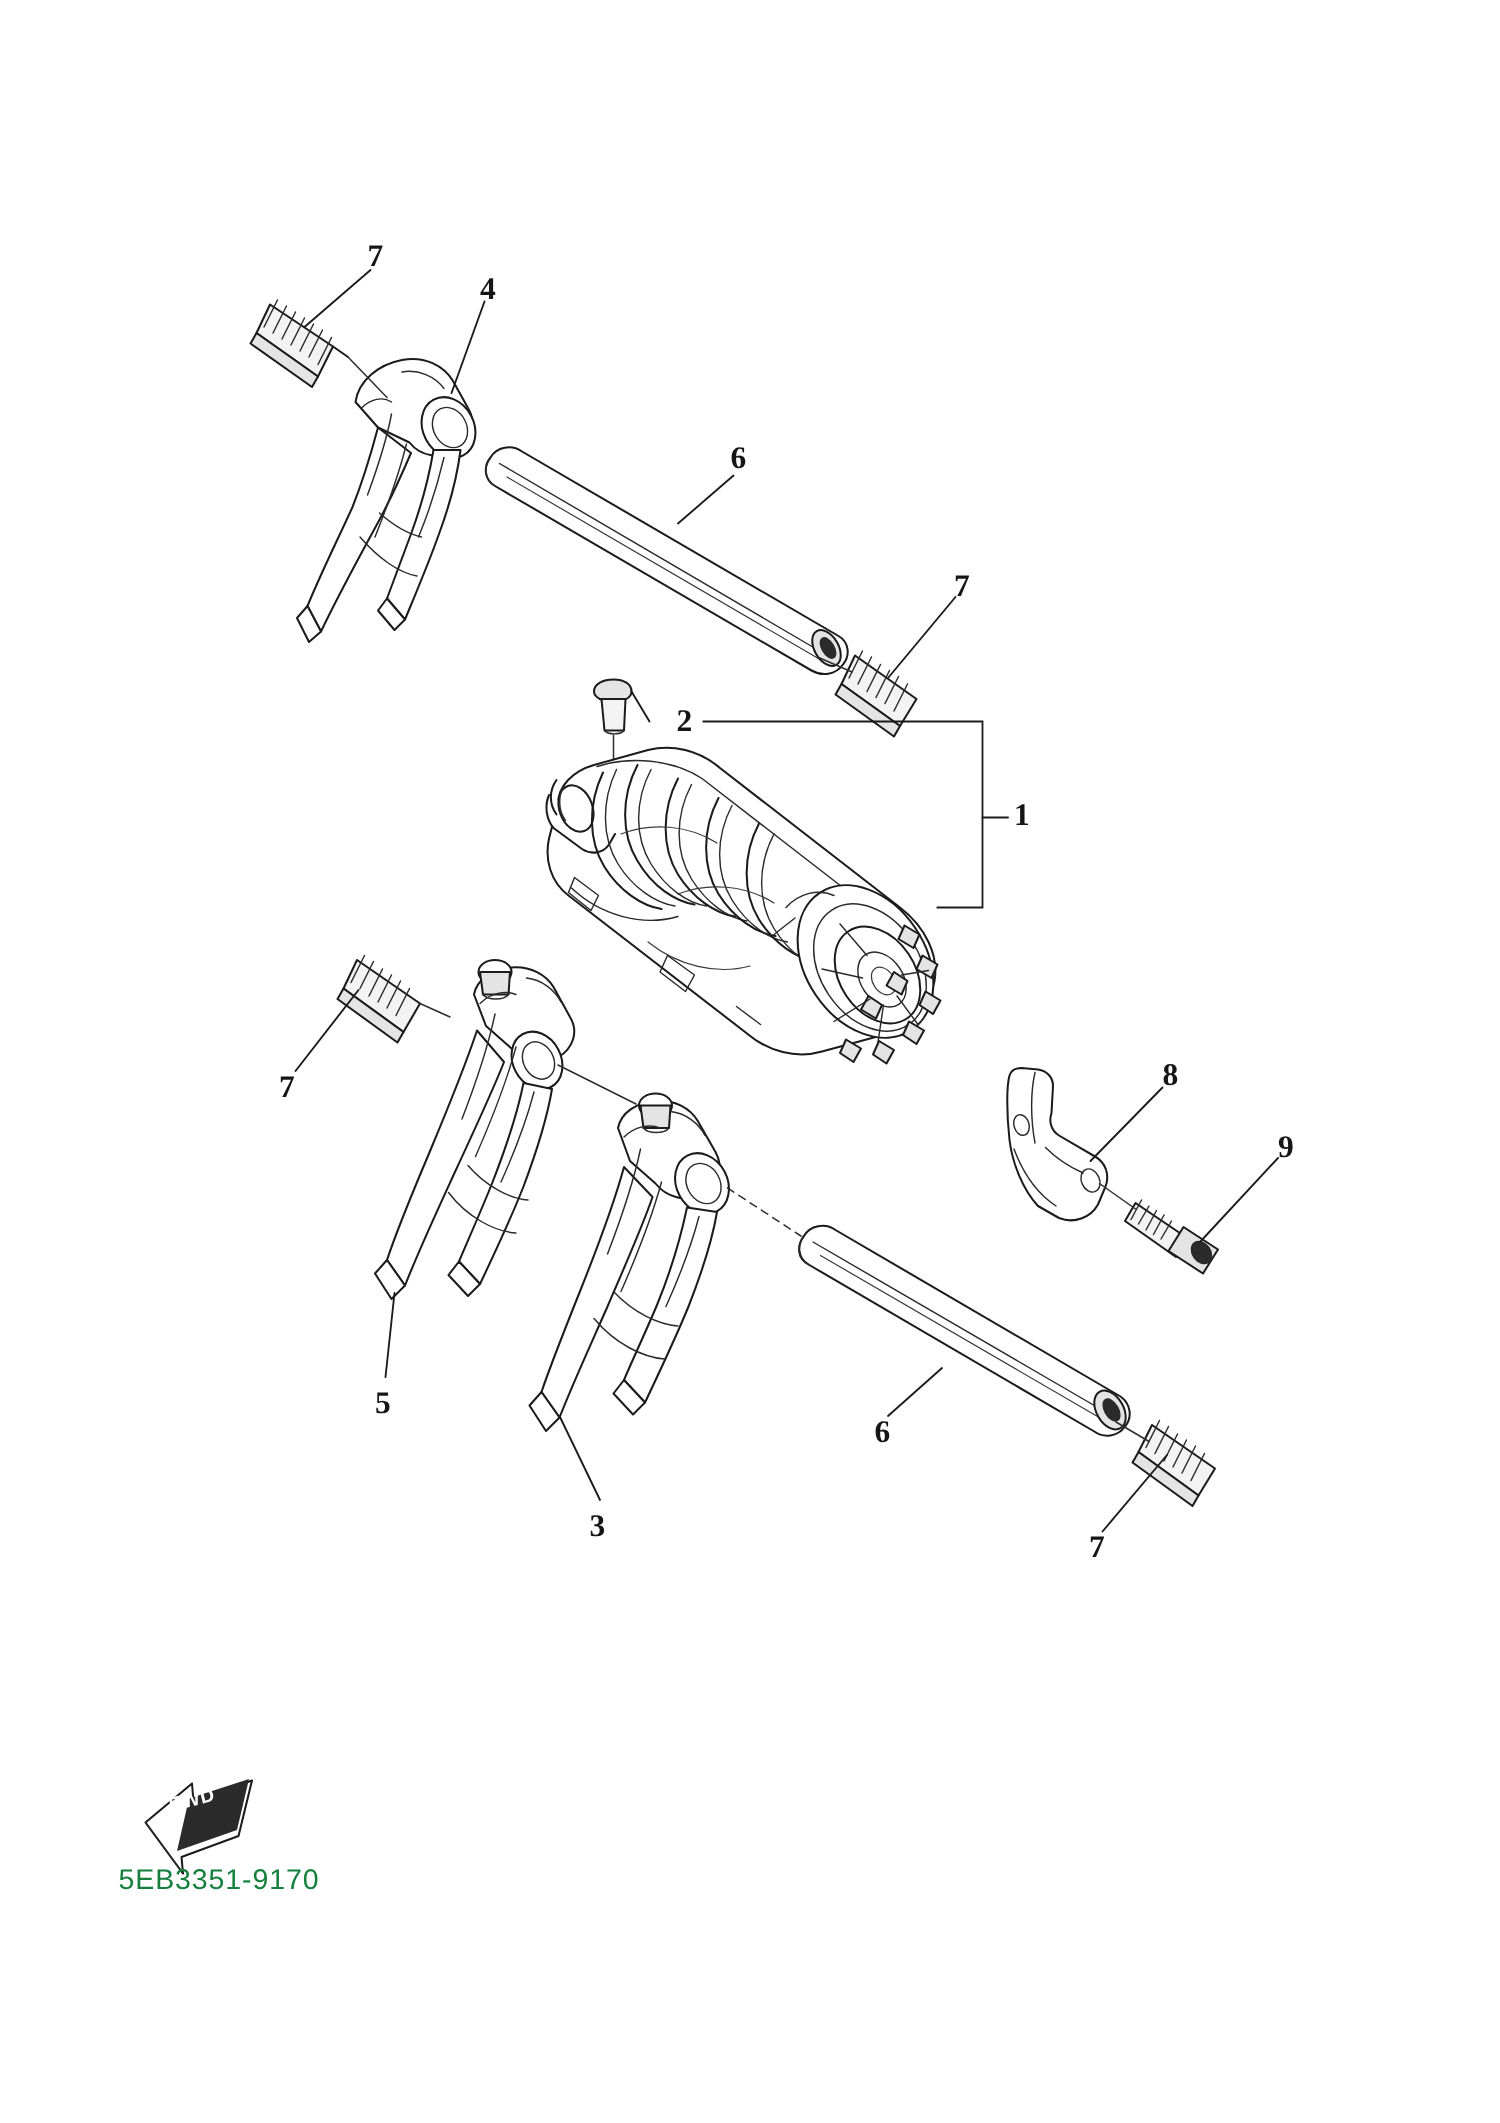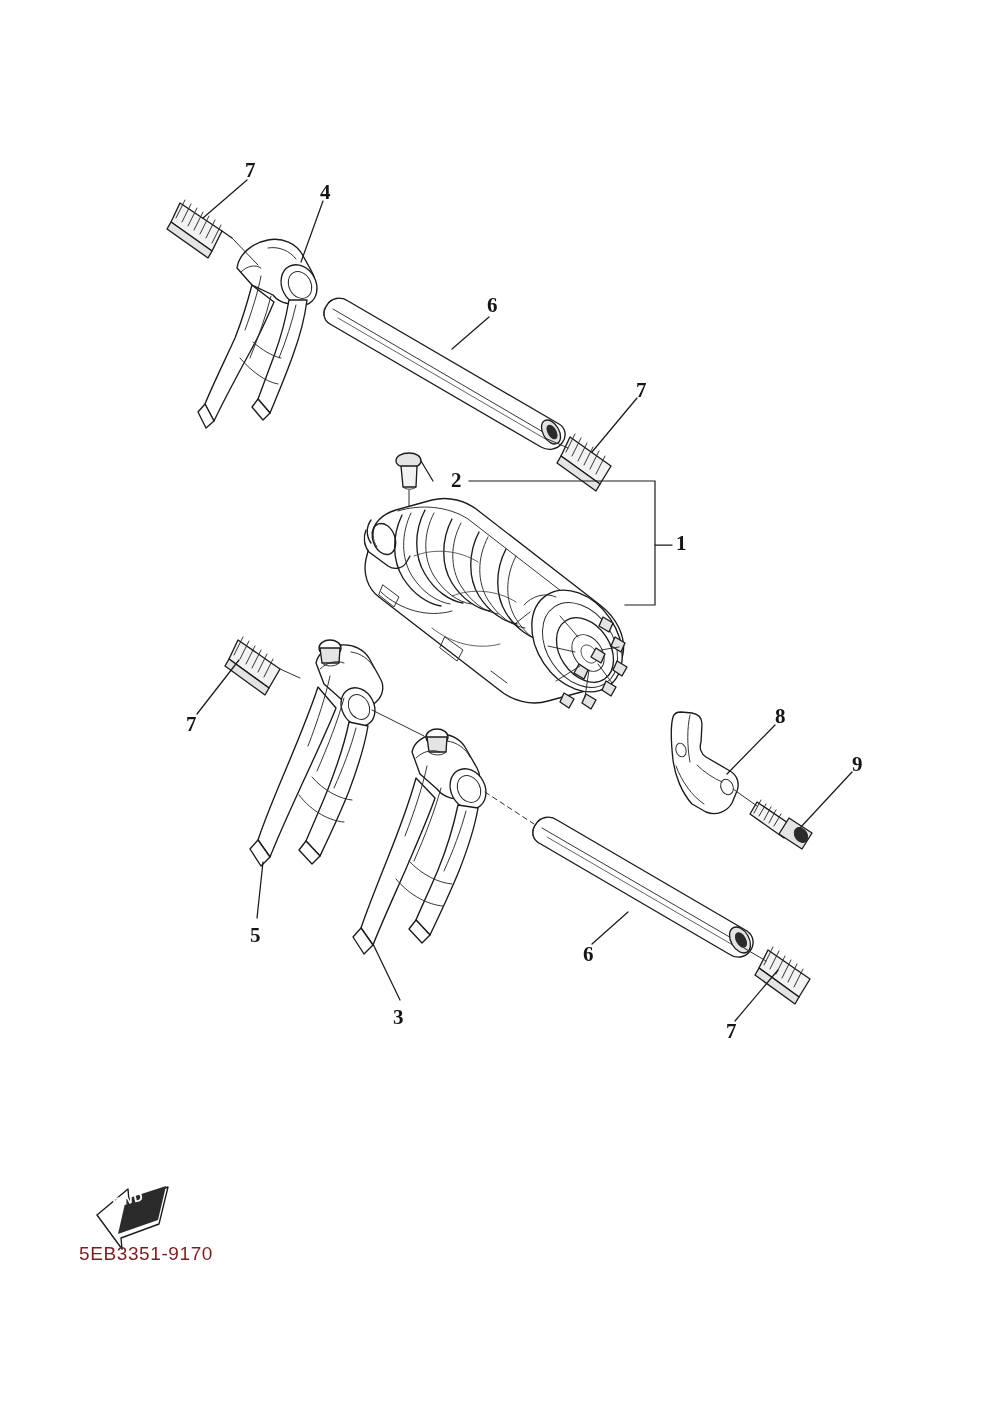--- a/index.html
+++ b/index.html
@@ -53,21 +53,21 @@
     user-select: none;
   }
   #part-number {
     position: absolute;
     left: 79px;
     top: 1243px;
     font-family: "Liberation Sans", sans-serif;
     font-size: 19px;
     letter-spacing: 0.6px;
     font-weight: 400;
-    color: #7f1d1d;
+    color: #15803d;
     white-space: nowrap;
   }
   #fwd-label-text {
     position: absolute;
     left: 111px;
     top: 1196px;
     font-family: "Liberation Sans", sans-serif;
     font-size: 13px;
     font-weight: 700;
     color: #ffffff;

